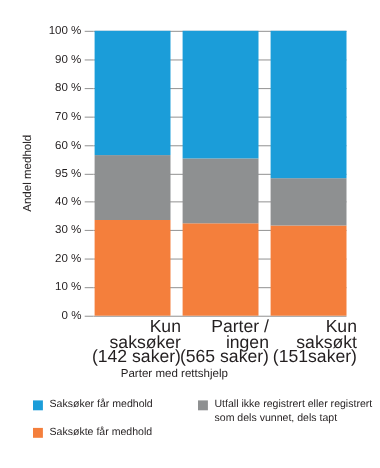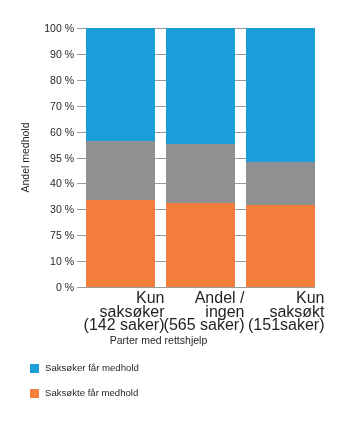--- a/index.html
+++ b/index.html
@@ -185,21 +185,21 @@
 </head>
 <body>
 
 <div id="chart-root">
 
   <div class="y-axis-title">Andel medhold</div>
 
   <div class="y-labels">
       <div class="y-label" style="top: 259px;">0 %</div>
       <div class="y-label" style="top: 233.1px;">10 %</div>
-      <div class="y-label" style="top: 207.2px;">75 %</div>
+      <div class="y-label" style="top: 207.2px;">20 %</div>
       <div class="y-label" style="top: 181.3px;">30 %</div>
       <div class="y-label" style="top: 155.4px; margin-left: 26px;">40 %</div>
       <div class="y-label" style="top: 129.5px;">95 %</div>
       <div class="y-label" style="top: 103.6px;">60 %</div>
       <div class="y-label" style="top: 77.7px;">70 %</div>
       <div class="y-label" style="top: 51.8px;">80 %</div>
       <div class="y-label" style="top: 25.9px;">90 %</div>
       <div class="y-label" style="top: 0px;">100 %</div>
     </div>
 
@@ -245,32 +245,38 @@
         <div class="bar-group" style="left: 161px; width: 69px;">
           <div class="seg" title="Saksøkte får medhold" style="background: rgb(244, 127, 60); top: 176.897px; height: 82.103px;"></div>
           <div class="seg" title="Utfall ikke registrert eller registrert som dels vunnet, dels tapt" style="background: rgb(142, 144, 145); top: 133.903px; height: 42.994px;"></div>
           <div class="seg" title="Saksøker får medhold" style="background: rgb(27, 157, 217); top: 0px; height: 133.903px;"></div>
         </div>
       </div>
   </div>
 
   <div class="x-labels">
       <div class="x-label" style="left: -8.5px;"><span class="l1">Kun saksøker</span><span class="l2">(142 saker)</span></div>
-      <div class="x-label" style="left: 71.5px;"><span class="l1">Andel / ingen</span><span class="l2">(565 saker)</span></div>
+      <div class="x-label" style="left: 71.5px;"><span class="l1">Parter / ingen</span><span class="l2">(565 saker)</span></div>
       <div class="x-label" style="left: 151.5px;"><span class="l1">Kun saksøkt</span><span class="l2">(151saker)</span></div>
     </div>
 
   <div class="x-axis-title">Parter med rettshjelp</div>
 
   <div class="legend">
     <div class="legend-col left">
         <div class="legend-item">
           <span class="legend-swatch" style="background: rgb(27, 157, 217);"></span>
           <span class="legend-text">Saksøker får medhold</span>
         </div>
         <div class="legend-item">
           <span class="legend-swatch" style="background: rgb(244, 127, 60);"></span>
           <span class="legend-text">Saksøkte får medhold</span>
         </div>
       </div>
+    <div class="legend-col right">
+        <div class="legend-item">
+          <span class="legend-swatch" style="background: rgb(142, 144, 145);"></span>
+          <span class="legend-text">Utfall ikke registrert eller registrert som dels vunnet, dels tapt</span>
+        </div>
+      </div>
   </div>
 
 </div>
 
 </body></html>

